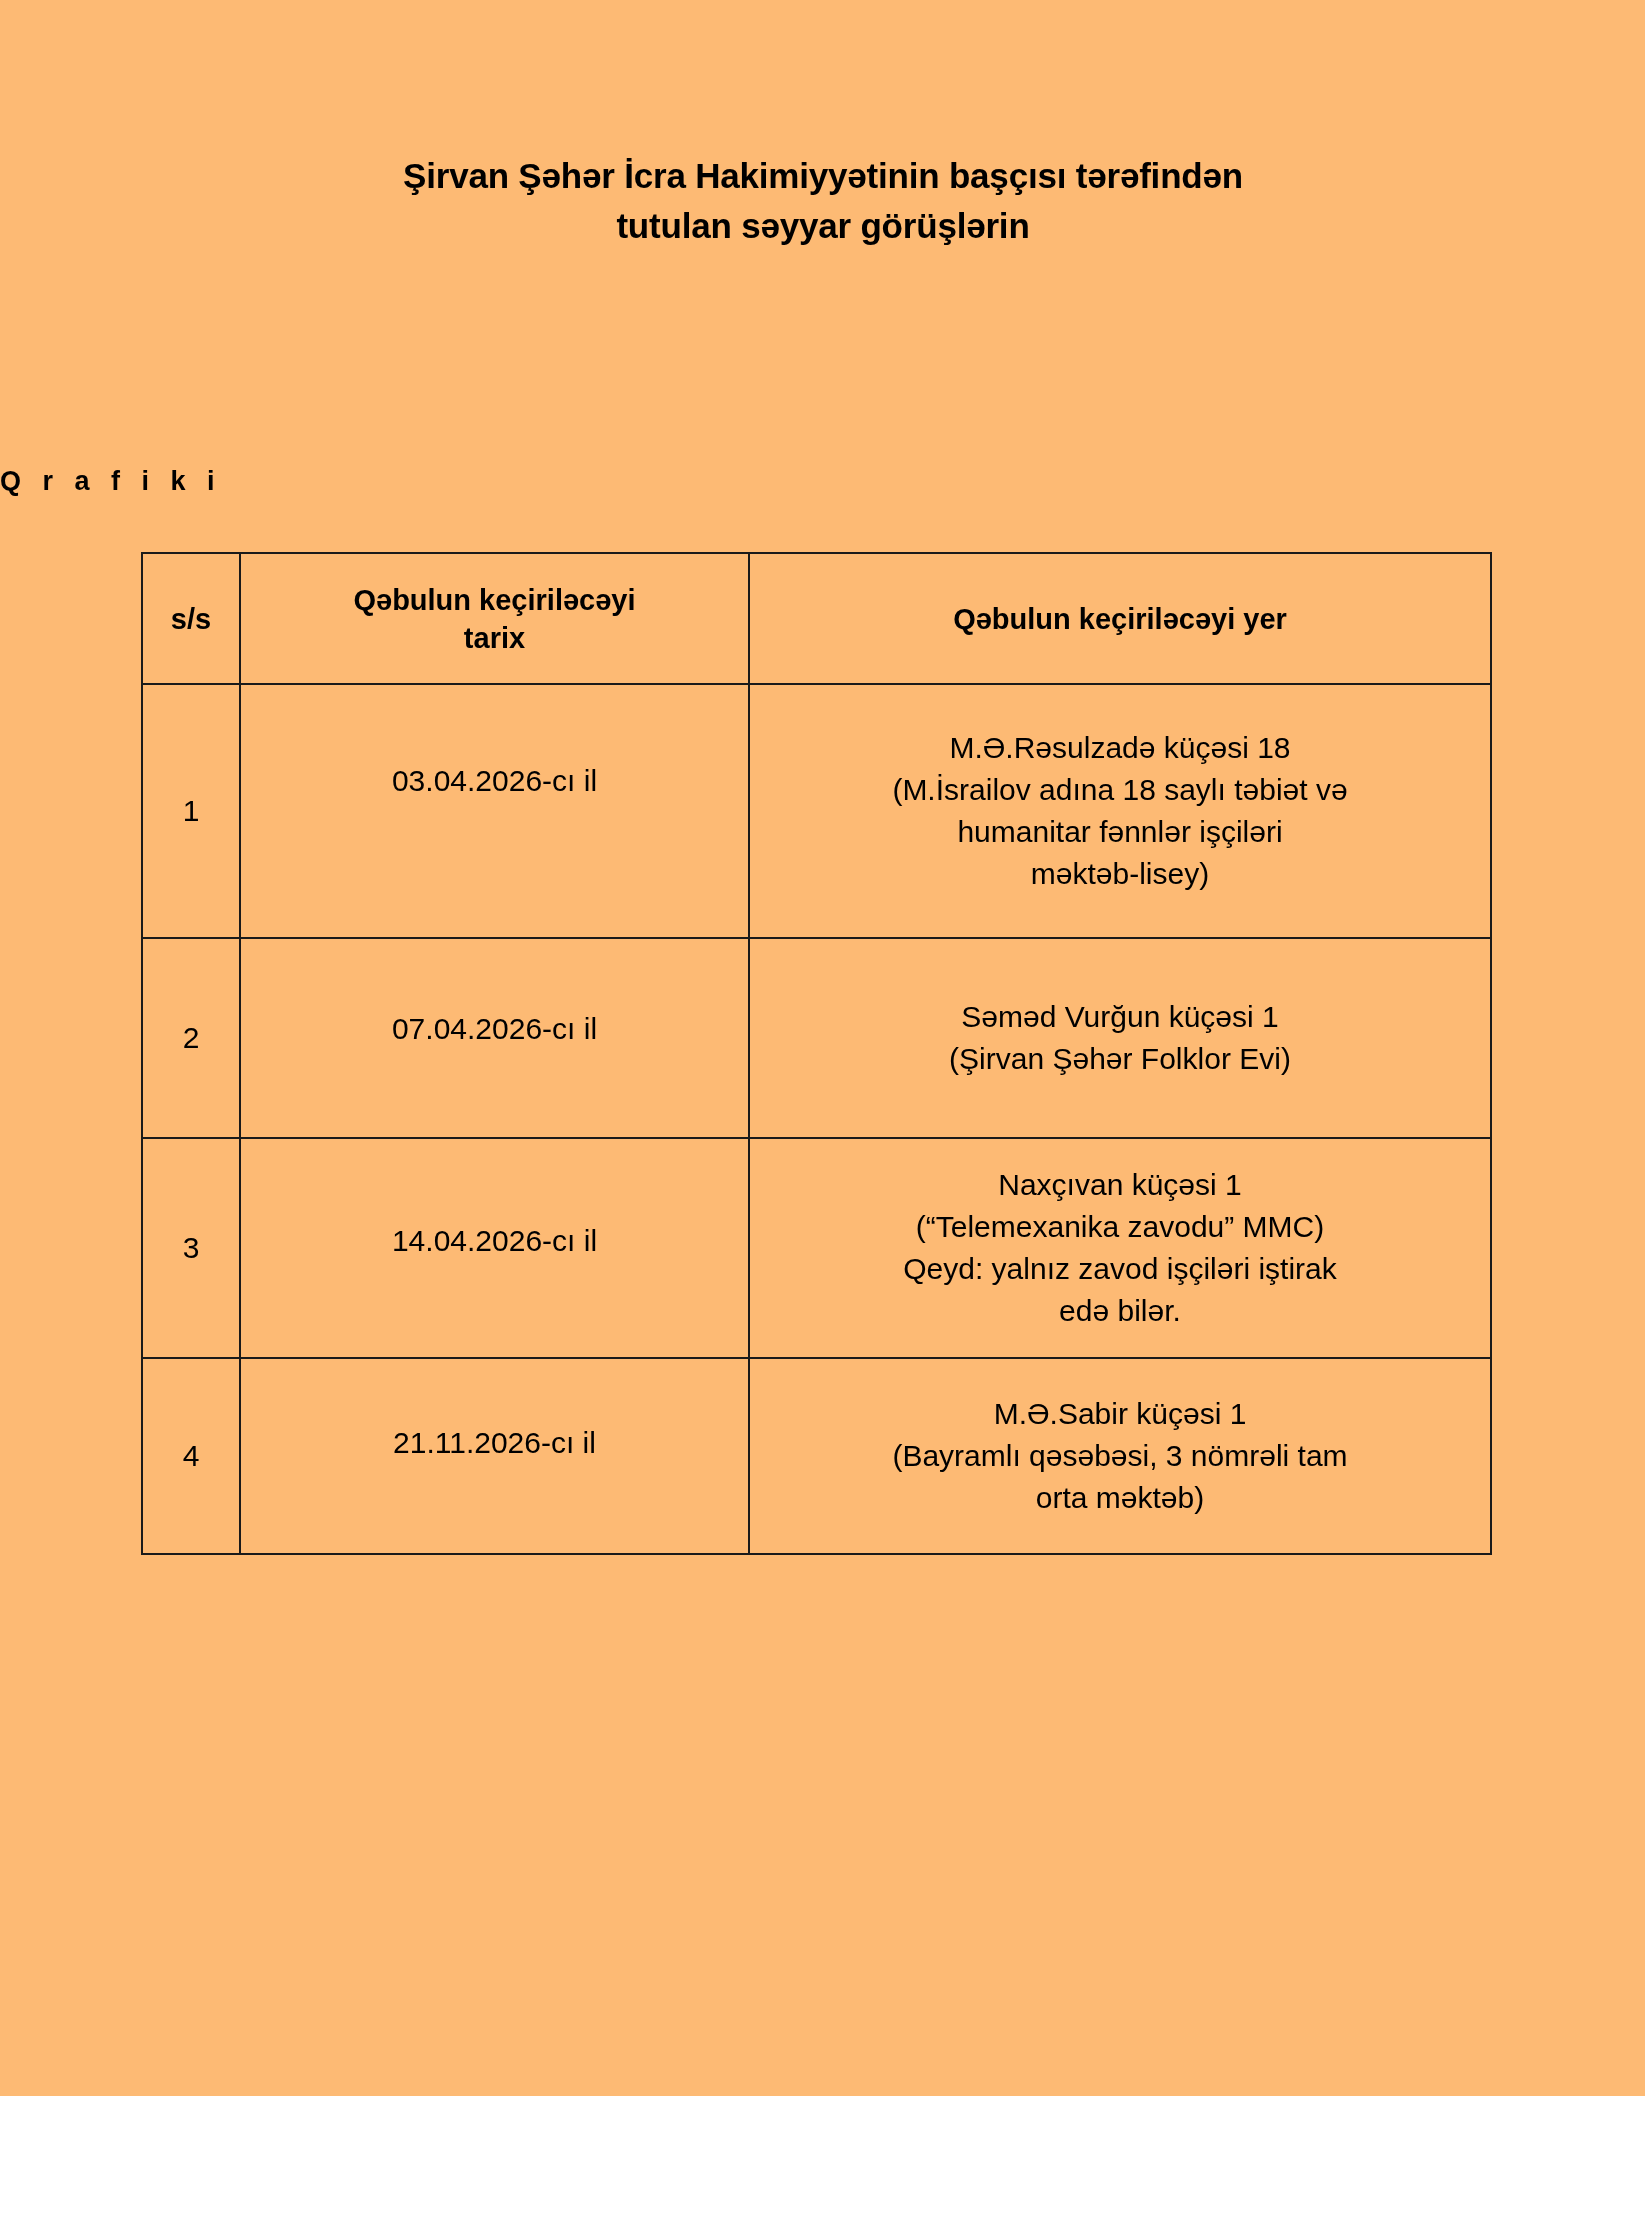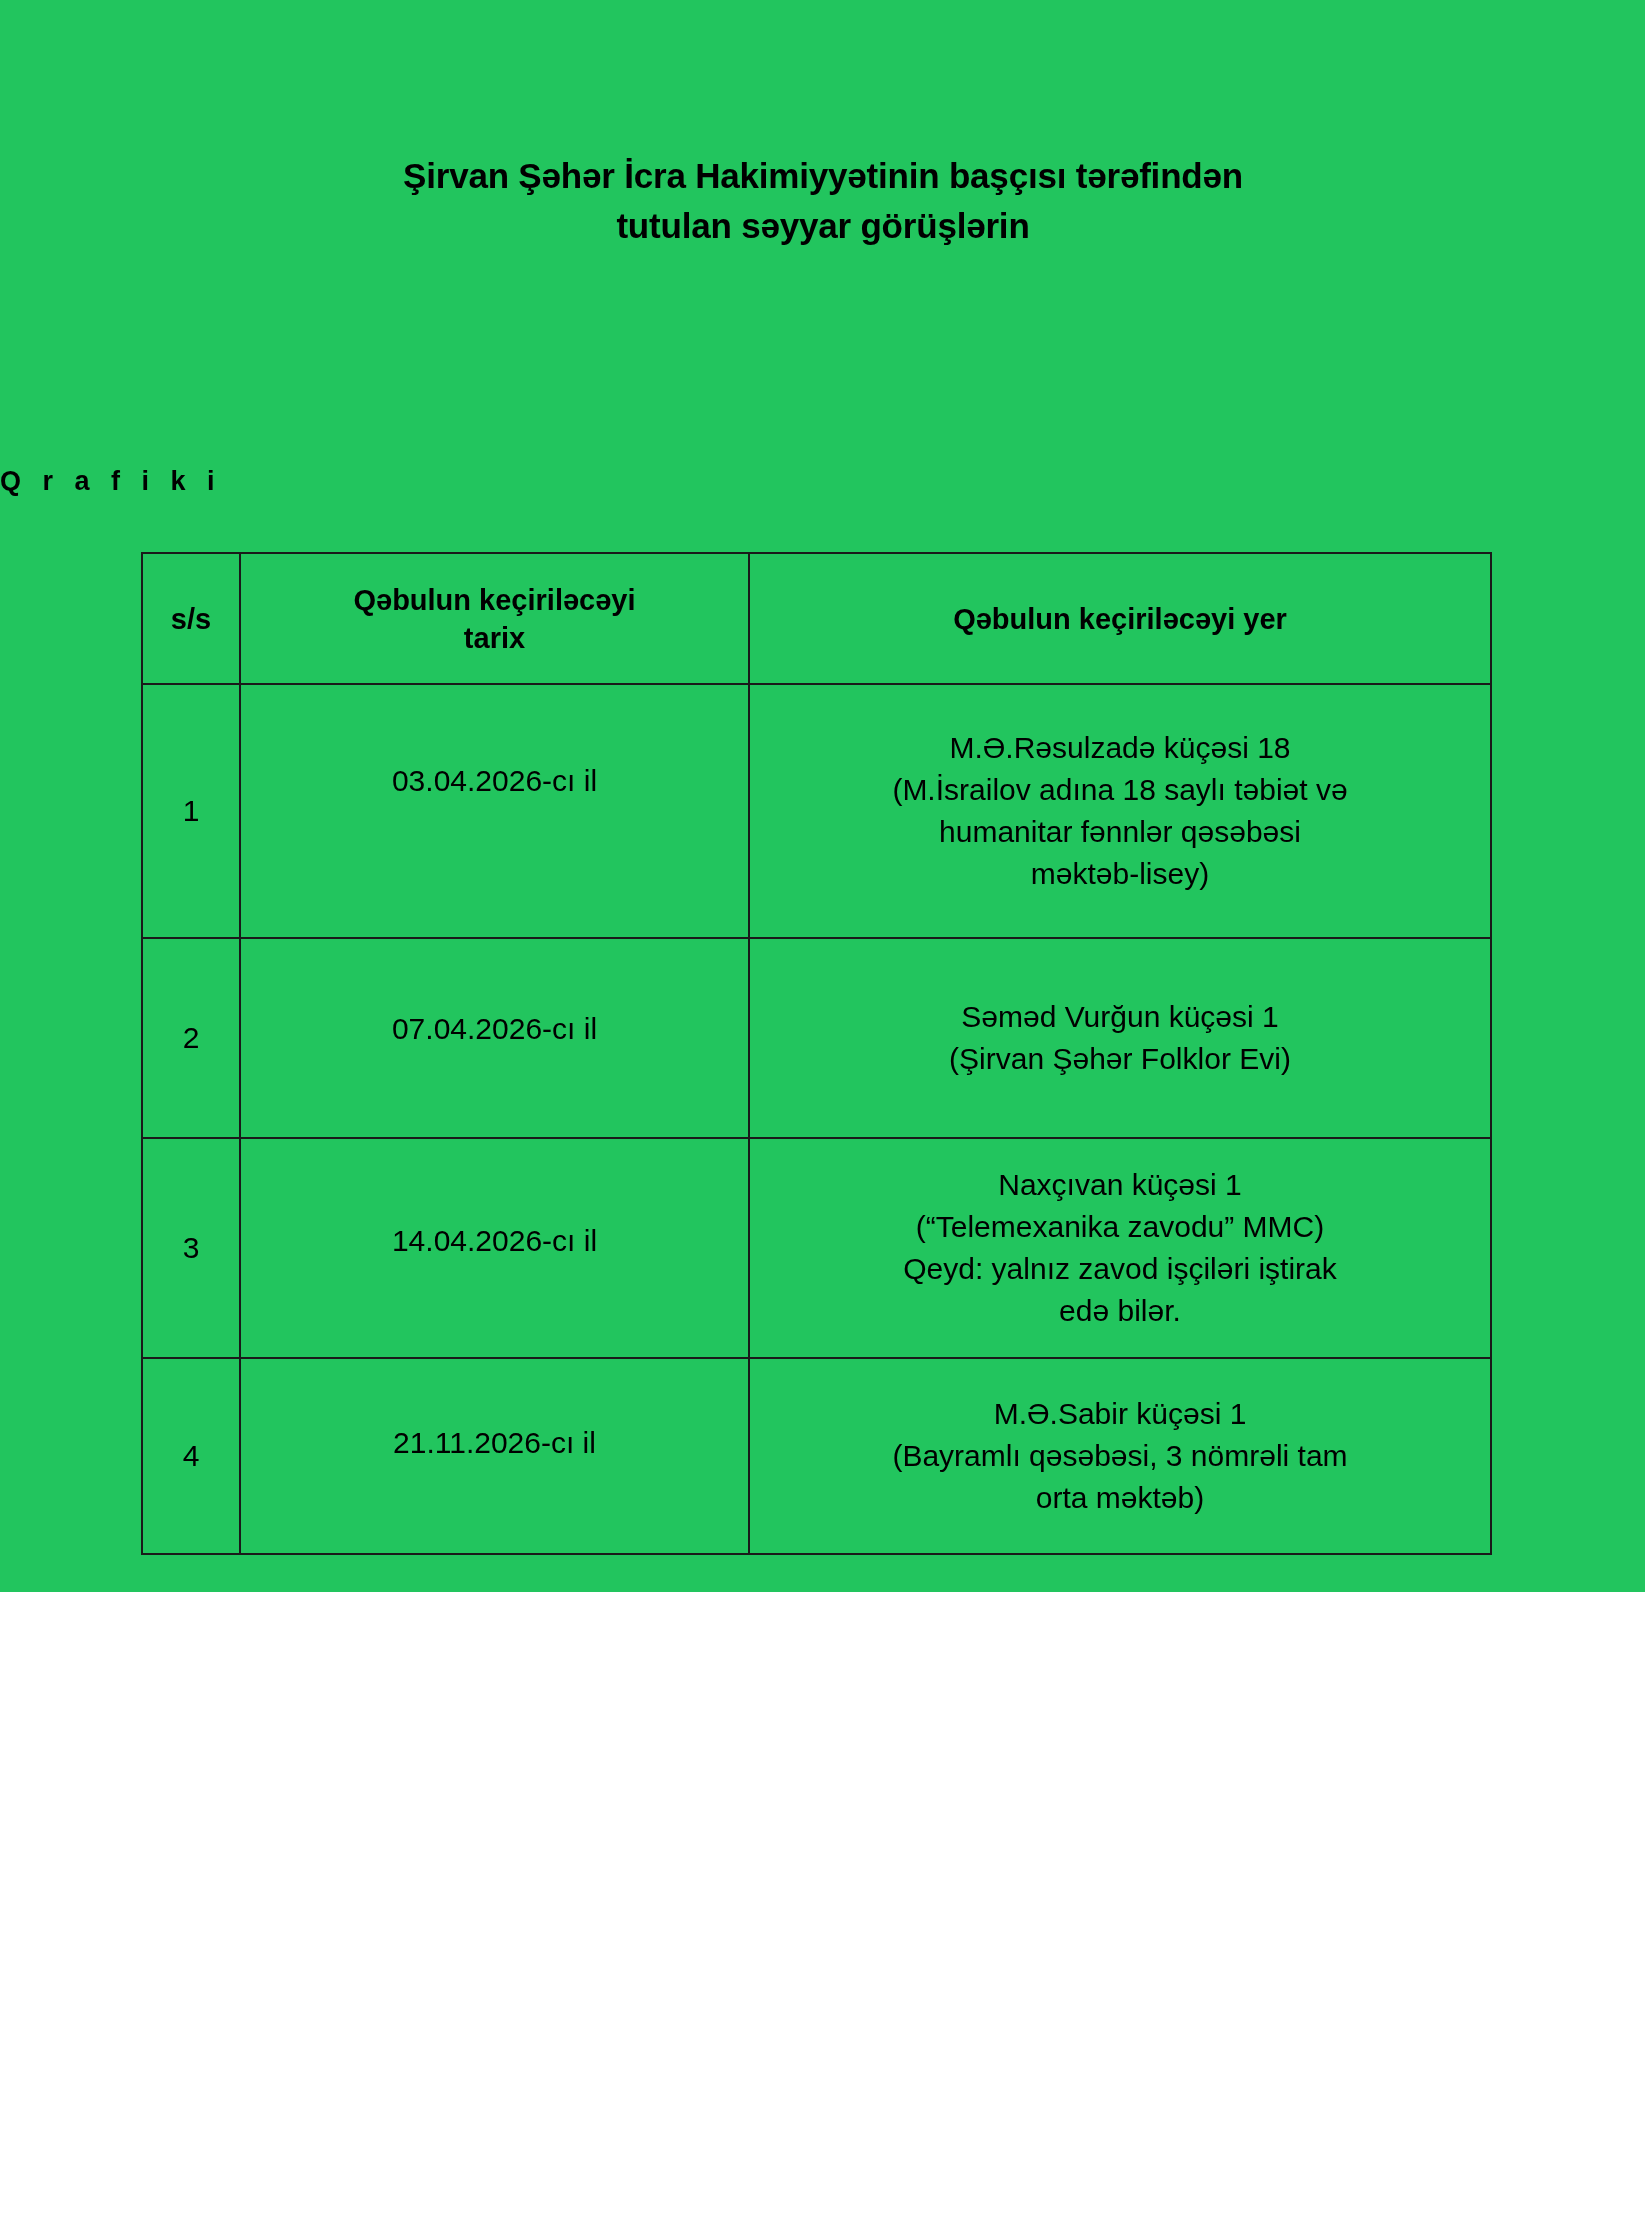--- a/index.html
+++ b/index.html
@@ -10,22 +10,22 @@
   body {
     width: 1646px;
     height: 2220px;
     font-family: "Liberation Sans", sans-serif;
     color: #000000;
     -webkit-font-smoothing: antialiased;
   }
   .page {
     position: relative;
     width: 1646px;
-    height: 1592px;
-    background: #22c55e;
+    height: 2096px;
+    background: #fdba74;
     overflow: hidden;
   }
 
   
   .title-block {
     position: absolute;
     left: 0;
     top: 151px;
     width: 1646px;
     text-align: center;
@@ -136,21 +136,21 @@
       </tr>
     </thead>
     <tbody>
 
       <tr class="row-1">
         <td class="cell-no">1</td>
         <td class="cell-date">03.04.2026-cı il</td>
         <td class="cell-place">
           <span class="pl-line">M.Ə.Rəsulzadə küçəsi 18</span>
           <span class="pl-line">(M.İsrailov adına 18 saylı təbiət və</span>
-          <span class="pl-line">humanitar fənnlər qəsəbəsi</span>
+          <span class="pl-line">humanitar fənnlər işçiləri</span>
           <span class="pl-line">məktəb-lisey)</span>
         </td>
       </tr>
 
       <tr class="row-2">
         <td class="cell-no">2</td>
         <td class="cell-date">07.04.2026-cı il</td>
         <td class="cell-place">
           <span class="pl-line">Səməd Vurğun küçəsi 1</span>
           <span class="pl-line">(Şirvan Şəhər Folklor Evi)</span>

